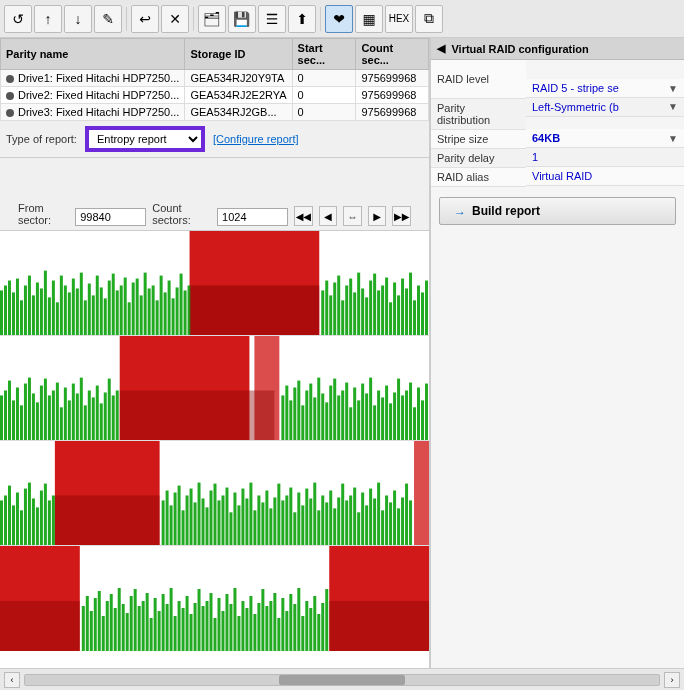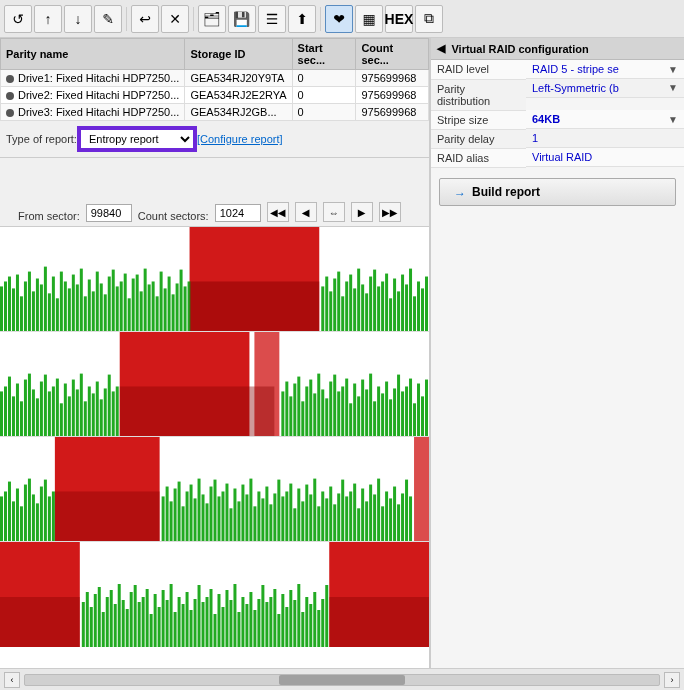--- a/index.html
+++ b/index.html
@@ -61,20 +61,21 @@
       overflow: hidden;
       background: #fff;
     }
     #drive-table tr:nth-child(odd) td { background: #f9f9f9; }
 
     
     #report-controls {
       display: flex;
       align-items: center;
       padding: 5px 6px;
+      gap: 8px;
       border-bottom: 1px solid #ccc;
       background: #f0f0f0;
       flex-wrap: wrap;
     }
     .control-label { font-size: 11px; color: #333; }
     .report-select {
       font-size: 11px;
       padding: 2px 4px;
       border: 4px solid #6d28d9;
       background: #fff;
@@ -88,21 +89,21 @@
       padding: 4px 18px;
       gap: 6px;
       border-bottom: 1px solid #ccc;
       background: #f0f0f0;
       margin-top: 40px;
     }
     .sector-input {
       font-size: 11px;
       border: 1px solid #aaa;
       padding: 2px 4px;
-      width: 46px;
+      width: 71px;
       background: #fff;
     }
     .nav-btn {
       width: 22px; height: 20px;
       border: 1px solid #bbb;
       background: #f5f5f5;
       cursor: pointer;
       display: flex; align-items: center; justify-content: center;
       font-size: 10px;
     }
@@ -222,21 +223,21 @@
   <button class="toolbar-btn">↩</button>
   <button class="toolbar-btn">✕</button>
   <div class="toolbar-sep"></div>
   <button class="toolbar-btn">🗂</button>
   <button class="toolbar-btn">💾</button>
   <button class="toolbar-btn">☰</button>
   <button class="toolbar-btn">⬆</button>
   <div class="toolbar-sep"></div>
   <button class="toolbar-btn active">❤</button>
   <button class="toolbar-btn">▦</button>
-  <button class="toolbar-btn" style="font-size:14px;font-weight:bold;">HEX</button>
+  <button class="toolbar-btn" style="font-size:10px;font-weight:normal;">HEX</button>
   <button class="toolbar-btn">⧉</button>
 </div>
 
 <div id="main-area" style="display:flex; height:calc(690px - 38px - 22px);">
 
   <div id="left-panel" style="width:430px; display:flex; flex-direction:column; border-right:1px solid #ccc;">
 
     <table id="drive-table">
       <thead>
         <tr>
@@ -640,21 +641,21 @@
   <div id="right-panel">
     <div id="right-panel-header">
       <span style="margin-right:6px; cursor:pointer;">◀</span>
       <span>Virtual RAID configuration</span>
     </div>
 
     <table id="raid-table">
       <tbody id="raid-tbody">
       <tr>
     <td style="width:95px;color:#333;">RAID level</td>
-    <td style="color:#0000cc; display:flex; align-items:center; justify-content:space-between; cursor:pointer;">RAID 5 - stripe se<span style="cursor:pointer;color:#555;font-size:10px;">▼</span></td>
+    <td style="color:#0000cc; display:flex; align-items:center; justify-content:space-between; cursor:pointer;margin-top:19px;">RAID 5 - stripe se<span style="cursor:pointer;color:#555;font-size:10px;">▼</span></td>
   </tr>
           <tr>
     <td style="width:95px;color:#333;">Parity distribution</td>
     <td style="color:#0000cc; display:flex; align-items:flex-start; justify-content:space-between; cursor:pointer;">Left-Symmetric (b<span style="cursor:pointer;color:#555;font-size:10px;">▼</span></td>
   </tr>
           <tr>
     <td style="width:95px;color:#333;">Stripe size</td>
     <td style="color:#0000cc; font-weight:bold; display:flex; align-items:center; justify-content:space-between; cursor:pointer;">64KB<span style="cursor:pointer;color:#555;font-size:10px;">▼</span></td>
   </tr>
           <tr>

